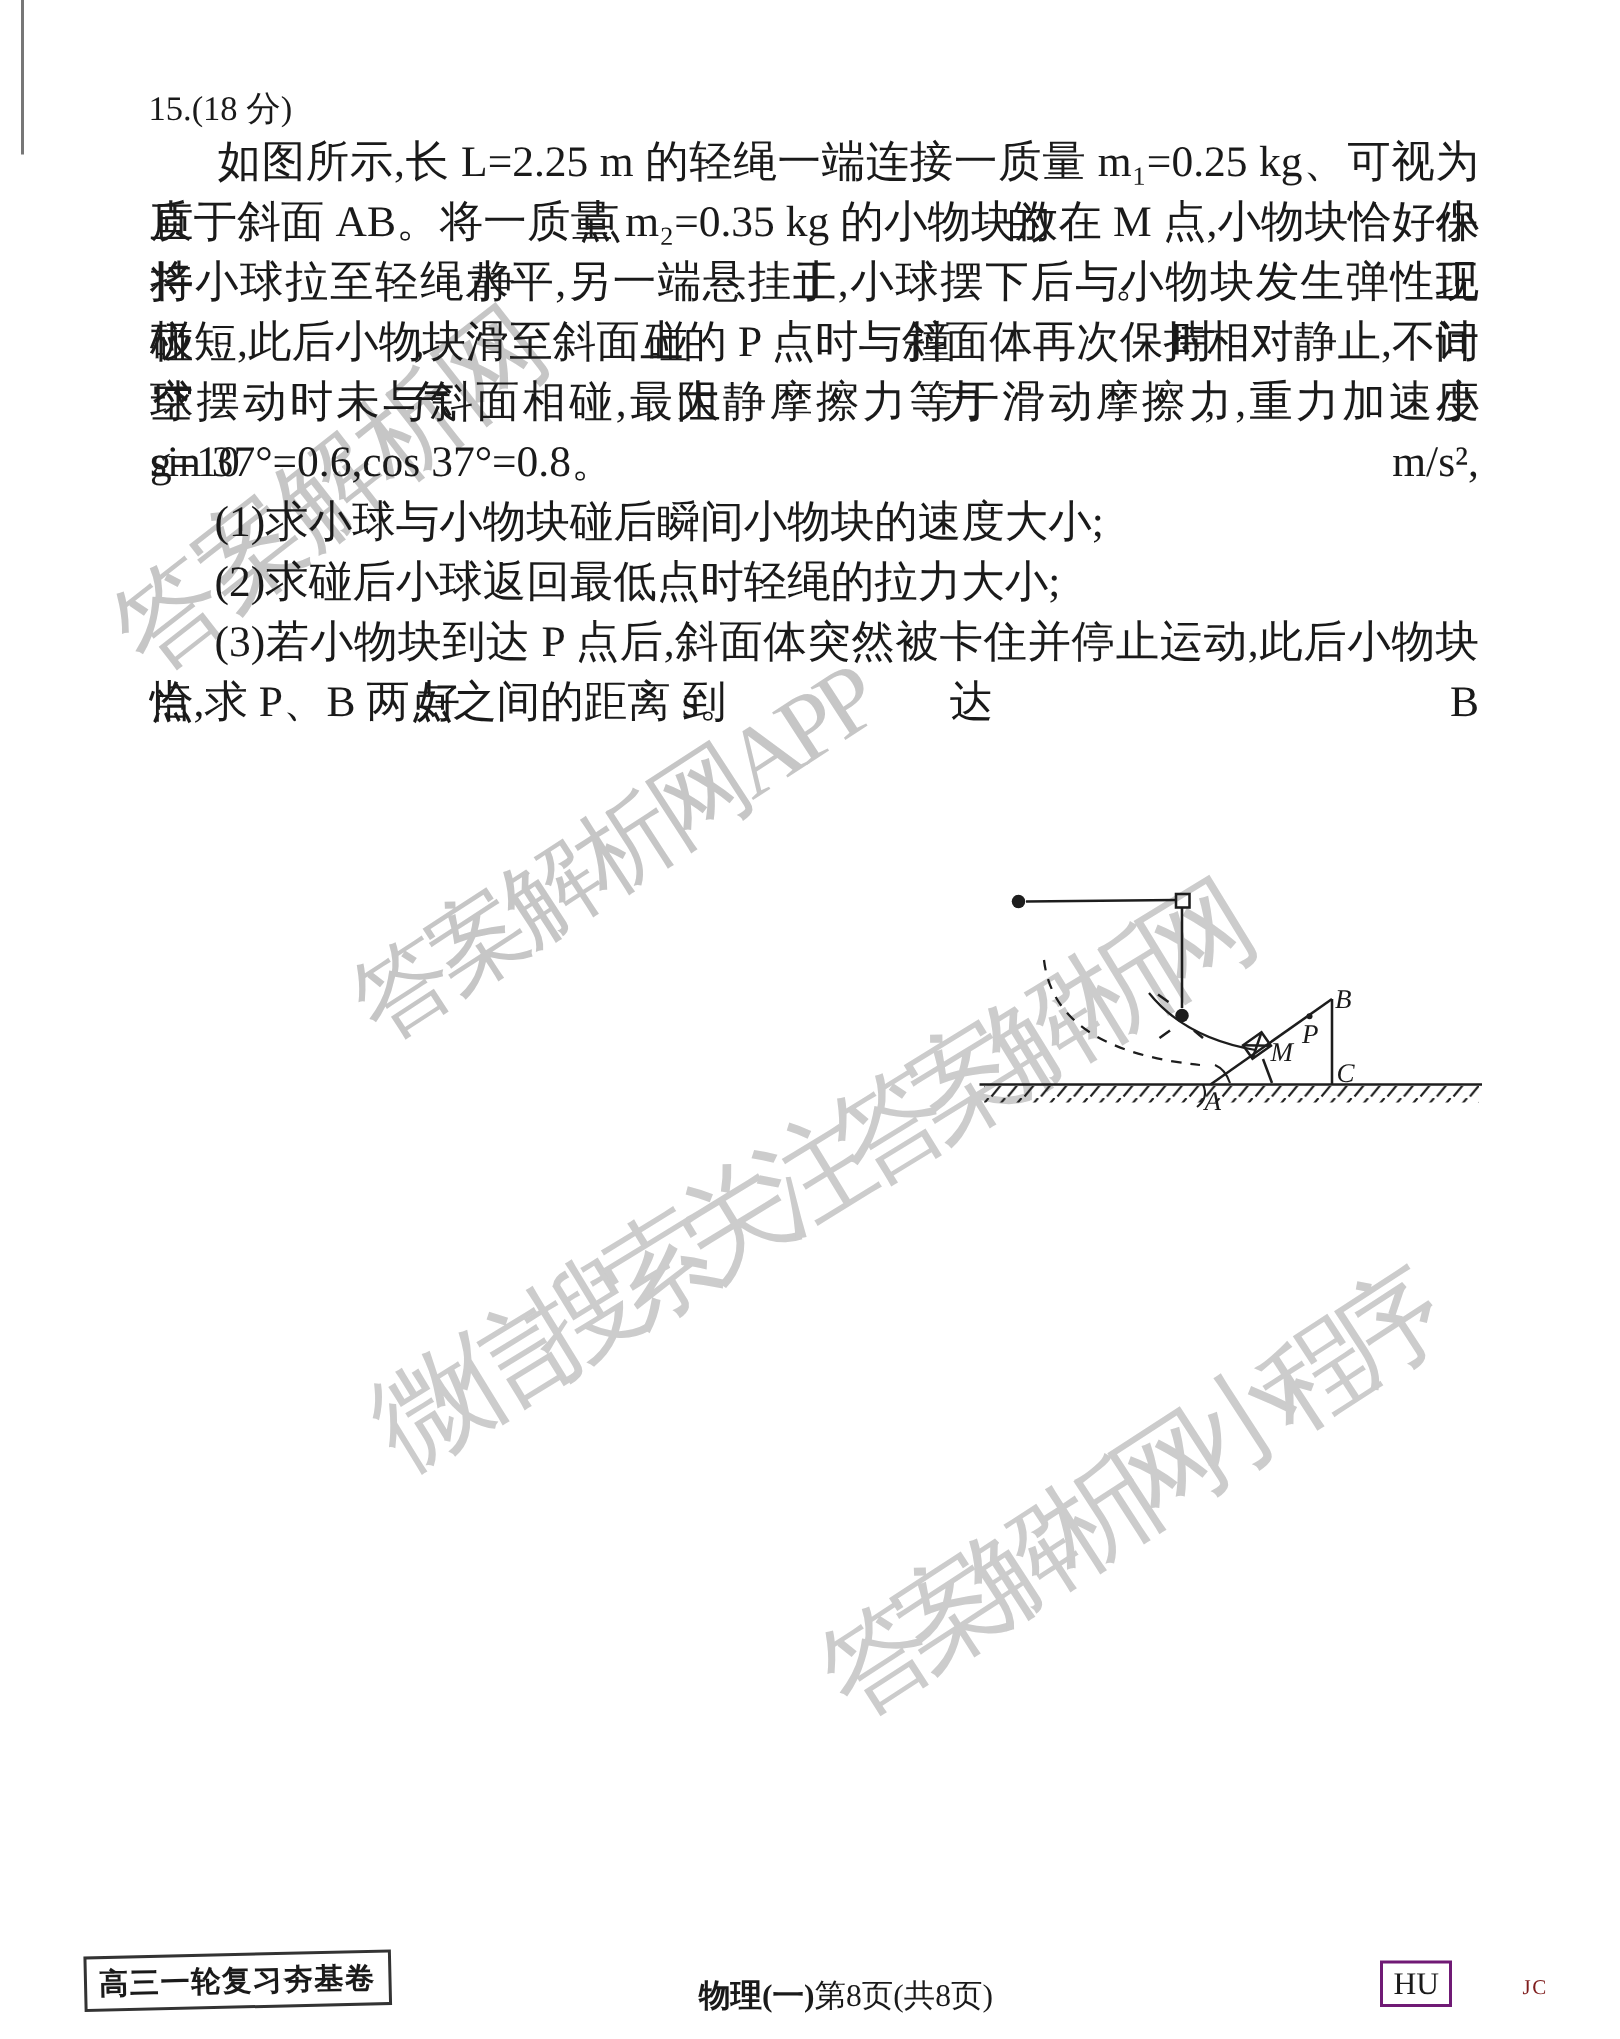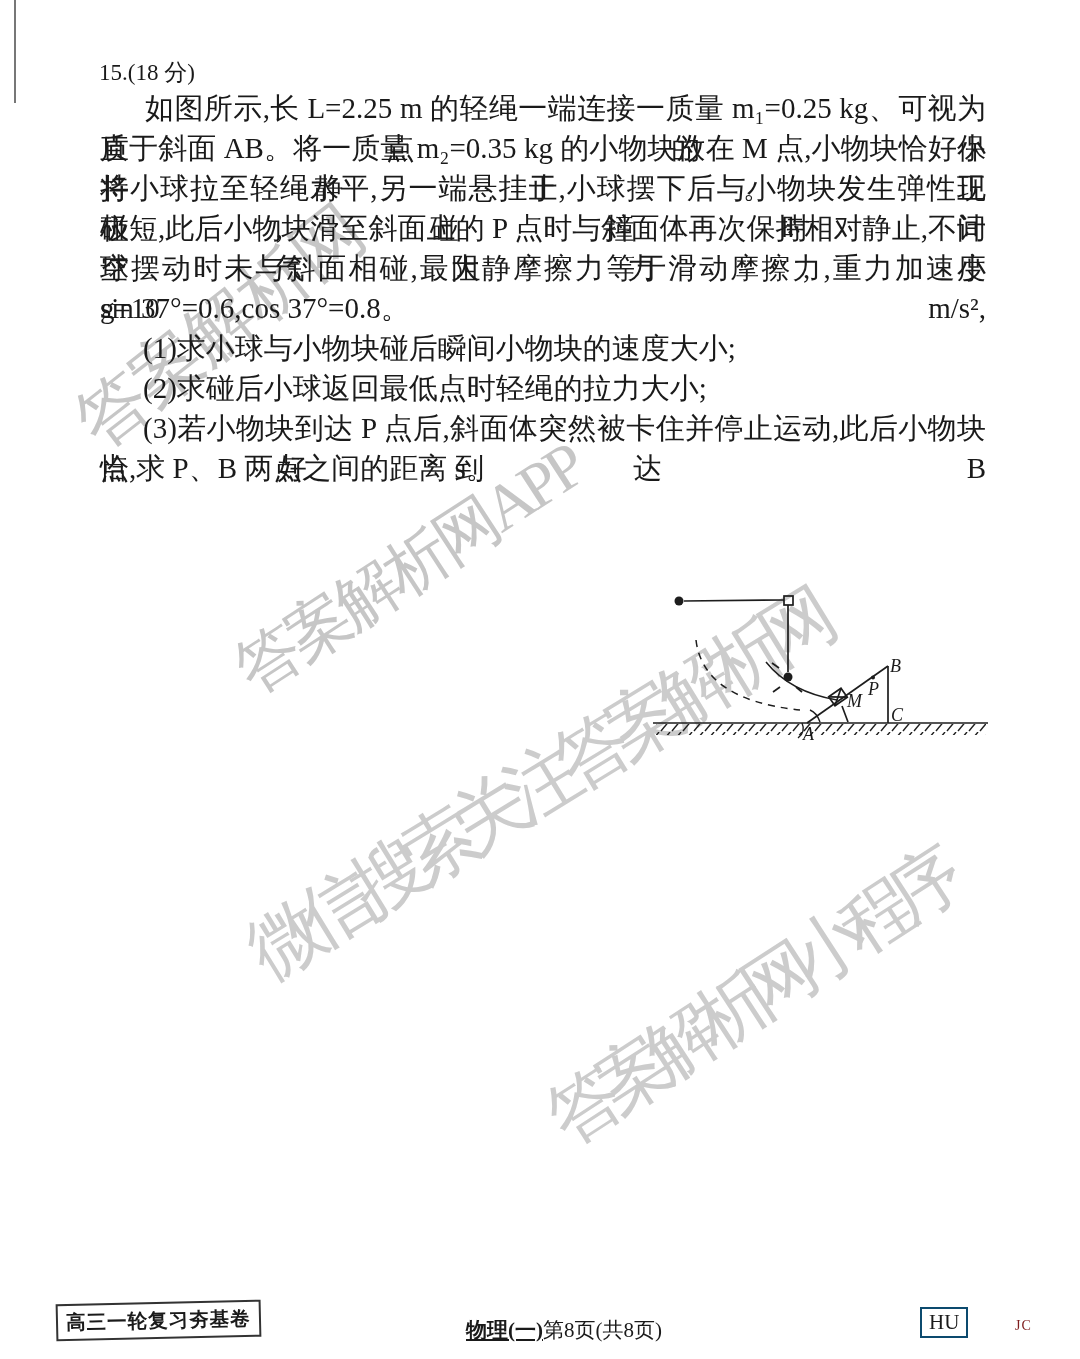--- a/index.html
+++ b/index.html
@@ -26,22 +26,22 @@
   .ind1{text-indent:45px;}
   .ind2{text-indent:43px;}
   
   .fig{position:absolute;left:0;top:0;z-index:2;pointer-events:none;}
   .fig text{font-family:"Liberation Serif","DejaVu Serif",serif;font-style:italic;font-size:18px;fill:#1a1a1a;}
   
   .footer-series{position:absolute;left:56px;top:1302px;border:2px solid #333;
     padding:3px 8px;font-size:19.5px;font-weight:bold;letter-spacing:1px;
     transform:rotate(-1.3deg);z-index:2;}
   .footer-center{position:absolute;left:466px;top:1316px;font-size:21px;z-index:2;}
-  .footer-center .subj{font-weight:bold;text-decoration:underline;}
-  .footer-hu{position:absolute;left:920px;top:1307px;border:2px solid #0c4a6e;
+  .footer-center .subj{font-weight:bold;}
+  .footer-hu{position:absolute;left:920px;top:1307px;border:2px solid #701a75;
     padding:1px 7px;font-size:21px;z-index:2;}
   .footer-jc{position:absolute;left:1015px;top:1318px;font-size:14px;color:#7f1d1d;
     letter-spacing:1px;z-index:2;}
 </style>
 </head>
 <body>
 
 <div class="edge-line"></div>
 
 <div class="wm wm1">答案解析网</div>

